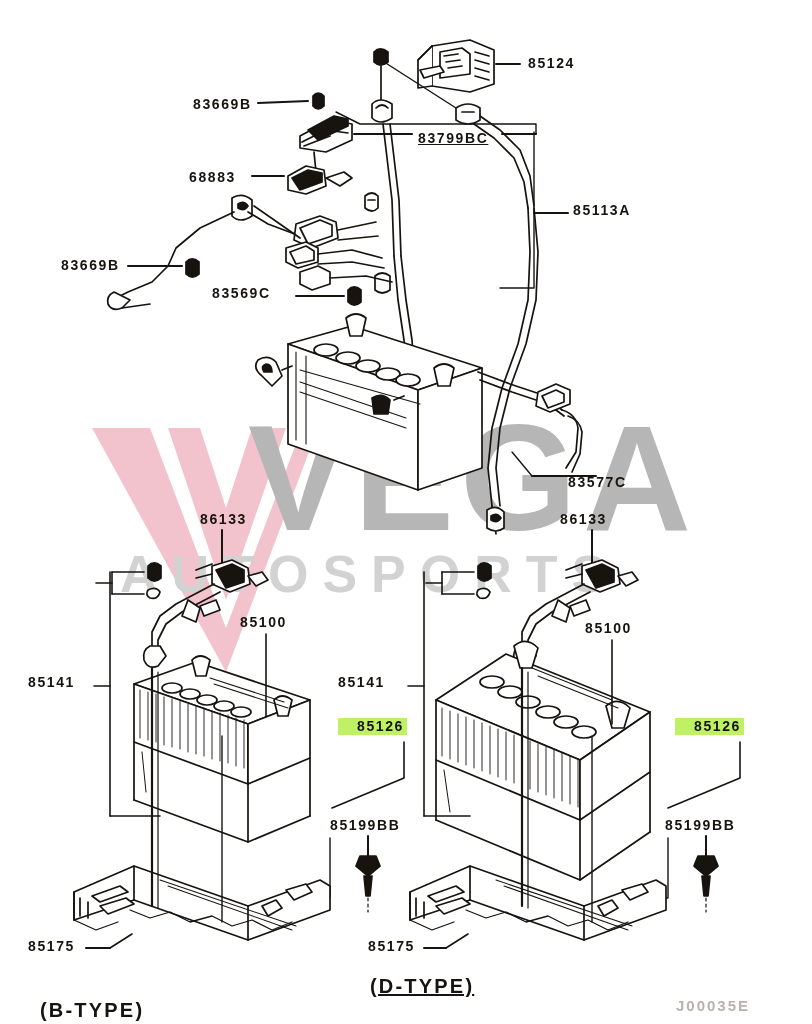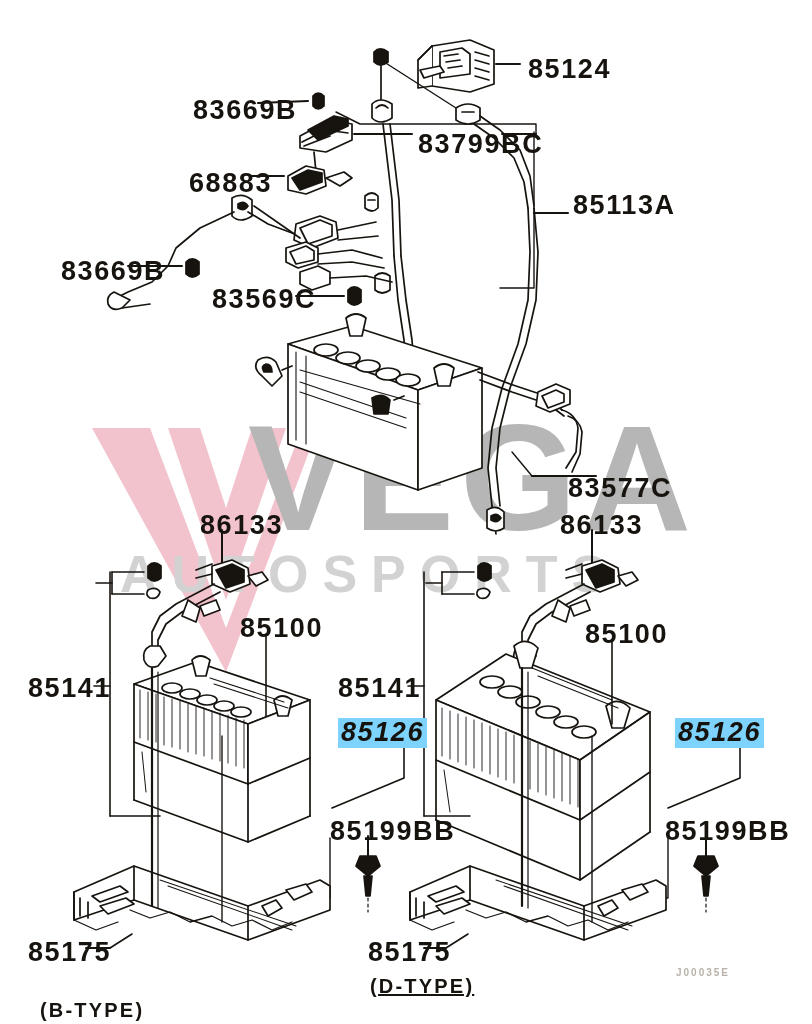--- a/index.html
+++ b/index.html
@@ -28,42 +28,42 @@
     width: 812px;
     height: 1024px;
   }
   #watermark-layer { z-index: 1; }
   #drawing-layer   { z-index: 2; }
   #label-layer     { z-index: 3; }
 
   .lbl {
     position: absolute;
     font-family: "Liberation Sans", sans-serif;
-    font-size: 27px;
+    font-size: 14px;
     font-weight: 700;
     color: #17130f;
     letter-spacing: 1.6px;
     white-space: nowrap;
     line-height: 1;
   }
   .lbl.hl {
-    background: #7dd3fc;
+    background: #bef264;
     color: #16120d;
-    padding: 1px 3px 2px 3px;
-    font-style: italic;
+    padding: 1px 3px 2px 19px;
   }
   .lbl.type {
     font-size: 20px;
     letter-spacing: 2.2px;
   }
   .lbl.code {
-    font-size: 10px;
+    font-size: 15px;
     font-weight: 700;
     color: #b9b2aa;
     letter-spacing: 2px;
+    margin-top: 30px;
   }
 </style>
 </head>
 <body>
 
 <div id="sheet">
   <div id="artboard">
 
     <svg class="layer" id="watermark-layer" viewBox="0 0 812 1024">
 
@@ -416,23 +416,23 @@
           <path d="M528 672 L528 908" stroke-width="1.2"></path>
           <path d="M592 736 L592 922" stroke-width="1.4"></path>
         </g>
 
       </g>
     </svg>
 
     <div class="layer" id="label-layer">
         <div class="lbl" style="left: 528px; top: 56px;">85124</div>
         <div class="lbl" style="left: 193px; top: 97px;">83669B</div>
-        <div class="lbl" style="left: 418px; top: 131px;">83799BC</div>
+        <div class="lbl" style="left: 418px; top: 131px; text-decoration: underline;">83799BC</div>
         <div class="lbl" style="left: 189px; top: 170px;">68883</div>
-        <div class="lbl" style="left: 573px; top: 192px;">85113A</div>
+        <div class="lbl" style="left: 573px; top: 203px;">85113A</div>
         <div class="lbl" style="left: 61px; top: 258px;">83669B</div>
         <div class="lbl" style="left: 212px; top: 286px;">83569C</div>
         <div class="lbl" style="left: 568px; top: 475px;">83577C</div>
         <div class="lbl" style="left: 200px; top: 512px;">86133</div>
         <div class="lbl" style="left: 560px; top: 512px;">86133</div>
         <div class="lbl" style="left: 240px; top: 615px;">85100</div>
         <div class="lbl" style="left: 585px; top: 621px;">85100</div>
         <div class="lbl" style="left: 28px; top: 675px;">85141</div>
         <div class="lbl" style="left: 338px; top: 675px;">85141</div>
         <div class="lbl hl" style="left: 338px; top: 718px;">85126</div>

